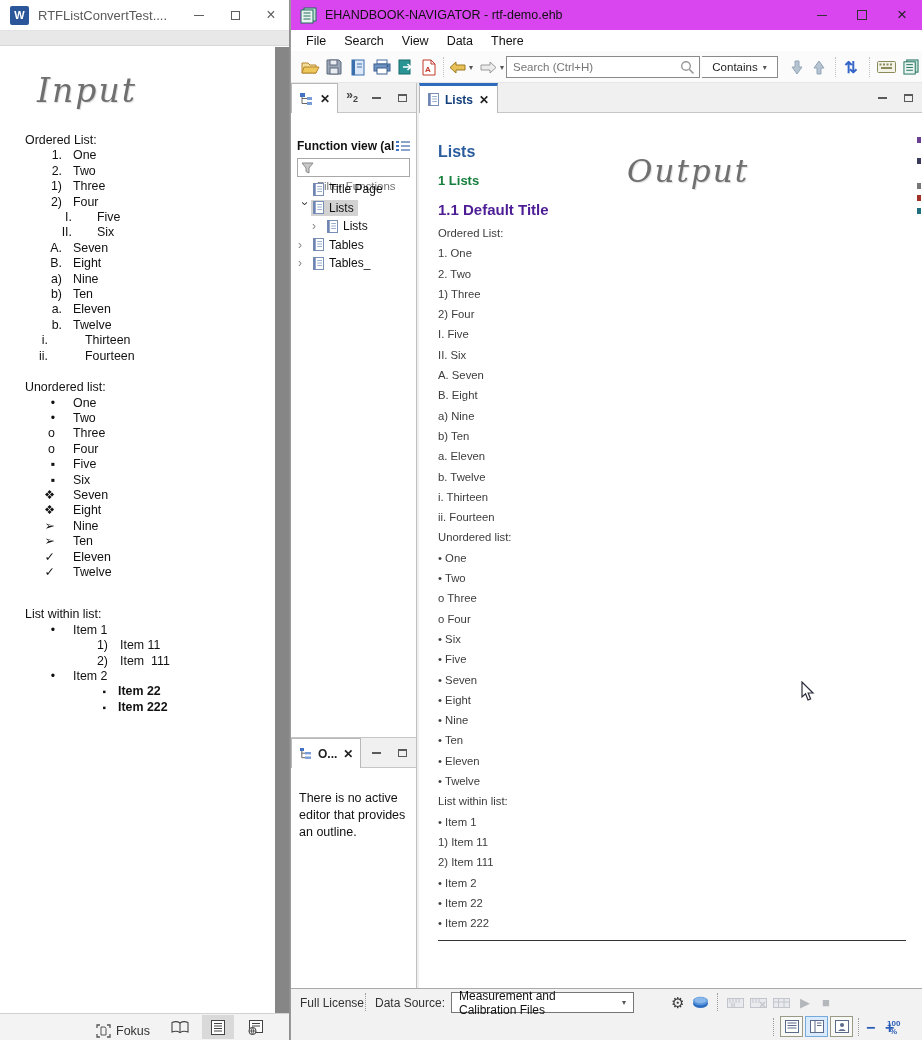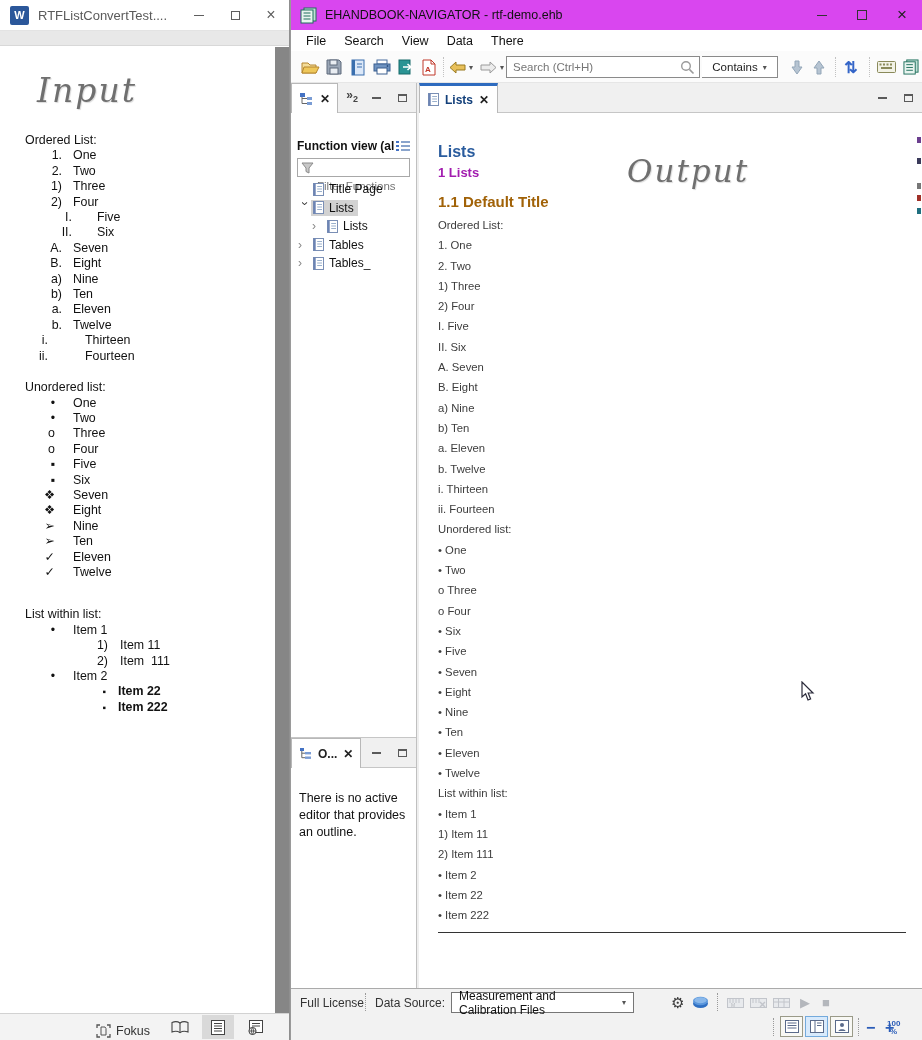--- a/index.html
+++ b/index.html
@@ -87,22 +87,22 @@
   .titem { display:flex; align-items:center; gap:5px; padding:1px 4px 1px 2px; }
   .trow.sel .titem { background:#d2d2d2; }
 
   
   .outline { position:absolute; left:0; right:0; top:654px; bottom:0; background:#fff; border-top:1px solid #c6c6c6; }
   .outline-msg { padding:22px 8px 0 8px; font-size:12.5px; color:#111; line-height:17px; }
 
   
   .ed-content { position:absolute; left:0; right:0; top:30px; bottom:0; background:#fff; overflow:hidden; padding:30px 0 0 19px; }
   .ed-h1 { font-size:16px; font-weight:bold; color:#2a5c9e; }
-  .ed-h2 { font-size:13px; font-weight:bold; color:#a21caf; margin-top:4px; }
-  .ed-h3 { font-size:15px; font-weight:bold; color:#a16207; margin-top:13px; }
+  .ed-h2 { font-size:13px; font-weight:bold; color:#15803d; margin-top:12px; }
+  .ed-h3 { font-size:15px; font-weight:bold; color:#4c1d95; margin-top:13px; }
   .ed-lines { margin-top:9px; }
   .eline { height:20.3px; font-size:11.3px; color:#3c3c3c; white-space:pre; }
   .ed-hr { margin-top:3px; width:468px; border-top:1px solid #333; }
   .ed-watermark { position:absolute; left:208px; top:40px; font-family:"DejaVu Serif", serif; font-style:italic; font-size:31px; color:#6f6f6f; letter-spacing:2px; text-shadow:1px 1px 1px rgba(0,0,0,0.15); }
   .ruler-mark { position:absolute; right:1px; width:4px; height:6px; }
   .cursor { position:absolute; left:382px; top:598px; }
 
   
   .n-status { position:absolute; left:0; right:0; bottom:0; height:52px; background:#f2f2f2; border-top:1px solid #aaa; }
   .ns-row1 { position:absolute; left:0; right:0; top:0; height:26px; }

